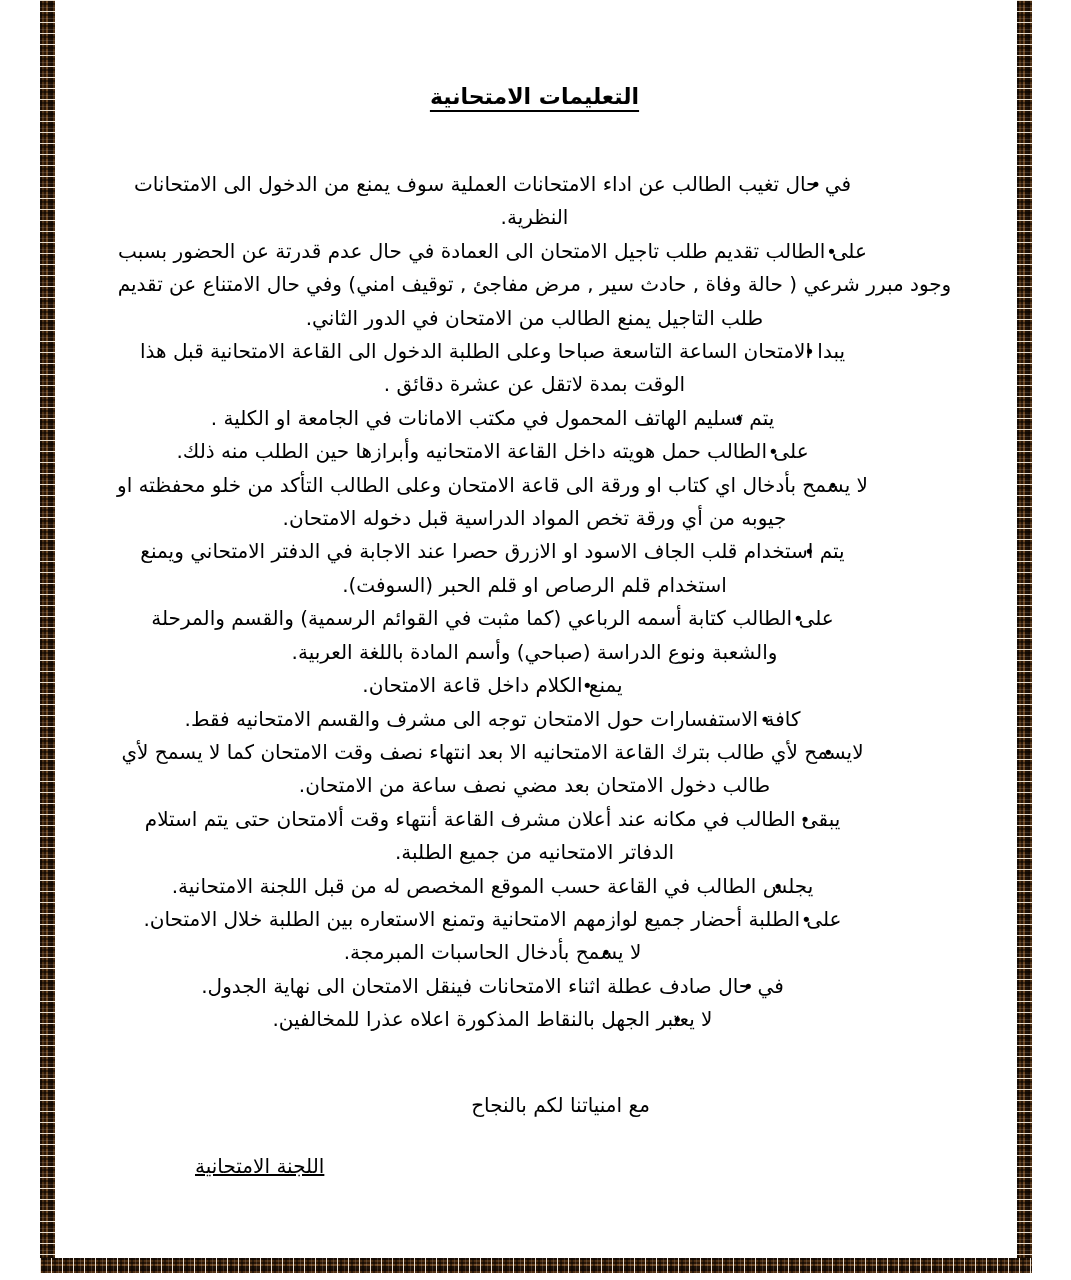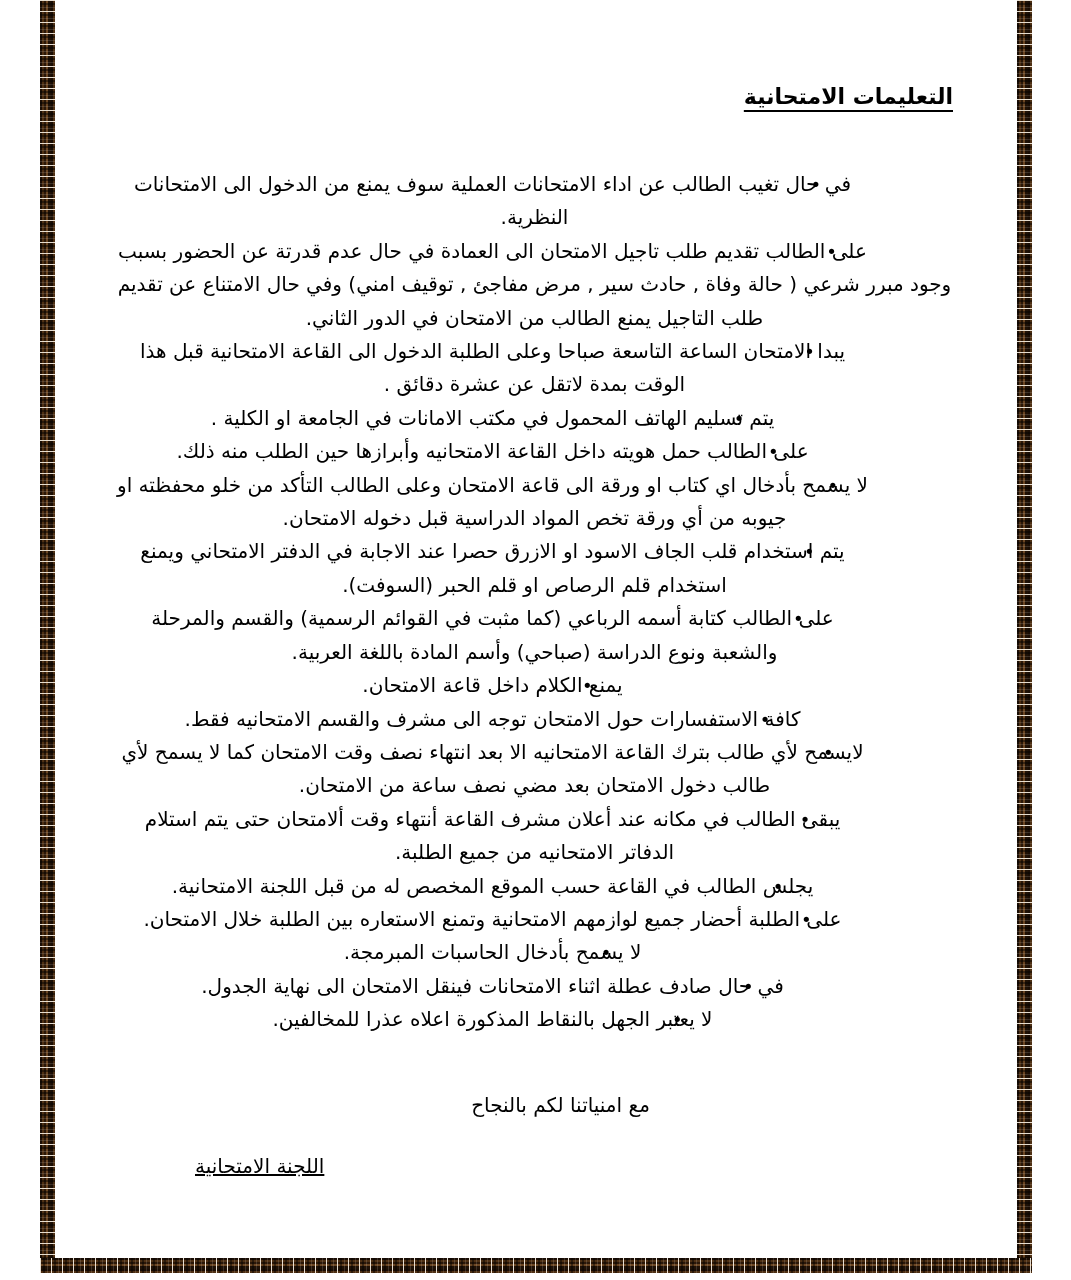--- a/index.html
+++ b/index.html
@@ -31,21 +31,21 @@
       repeating-linear-gradient(90deg, rgba(0,0,0,0) 0 3px, rgba(0,0,0,0.45) 3px 5px, rgba(0,0,0,0) 5px 7px, rgba(255,255,255,0.14) 7px 8px, rgba(0,0,0,0) 8px 11px),
       repeating-linear-gradient(180deg, #1a0d04 0 2px, #4e3014 2px 4px, #2a1708 4px 6px, #6a4522 6px 8px, #1f1106 8px 11px);
   }
   
   .content{
     position:absolute;
     right:118px;left:116px;top:0;
   }
   .title{
     margin:82px 0 0 0;
-    text-align:right;
+    text-align:center;
     font-size:22px;
     font-weight:bold;
     text-decoration:underline;
     text-underline-offset:6px;
     line-height:30px;
   }
   .list{
     margin-top:56px;
     font-size:20px;
     line-height:33.4px;

